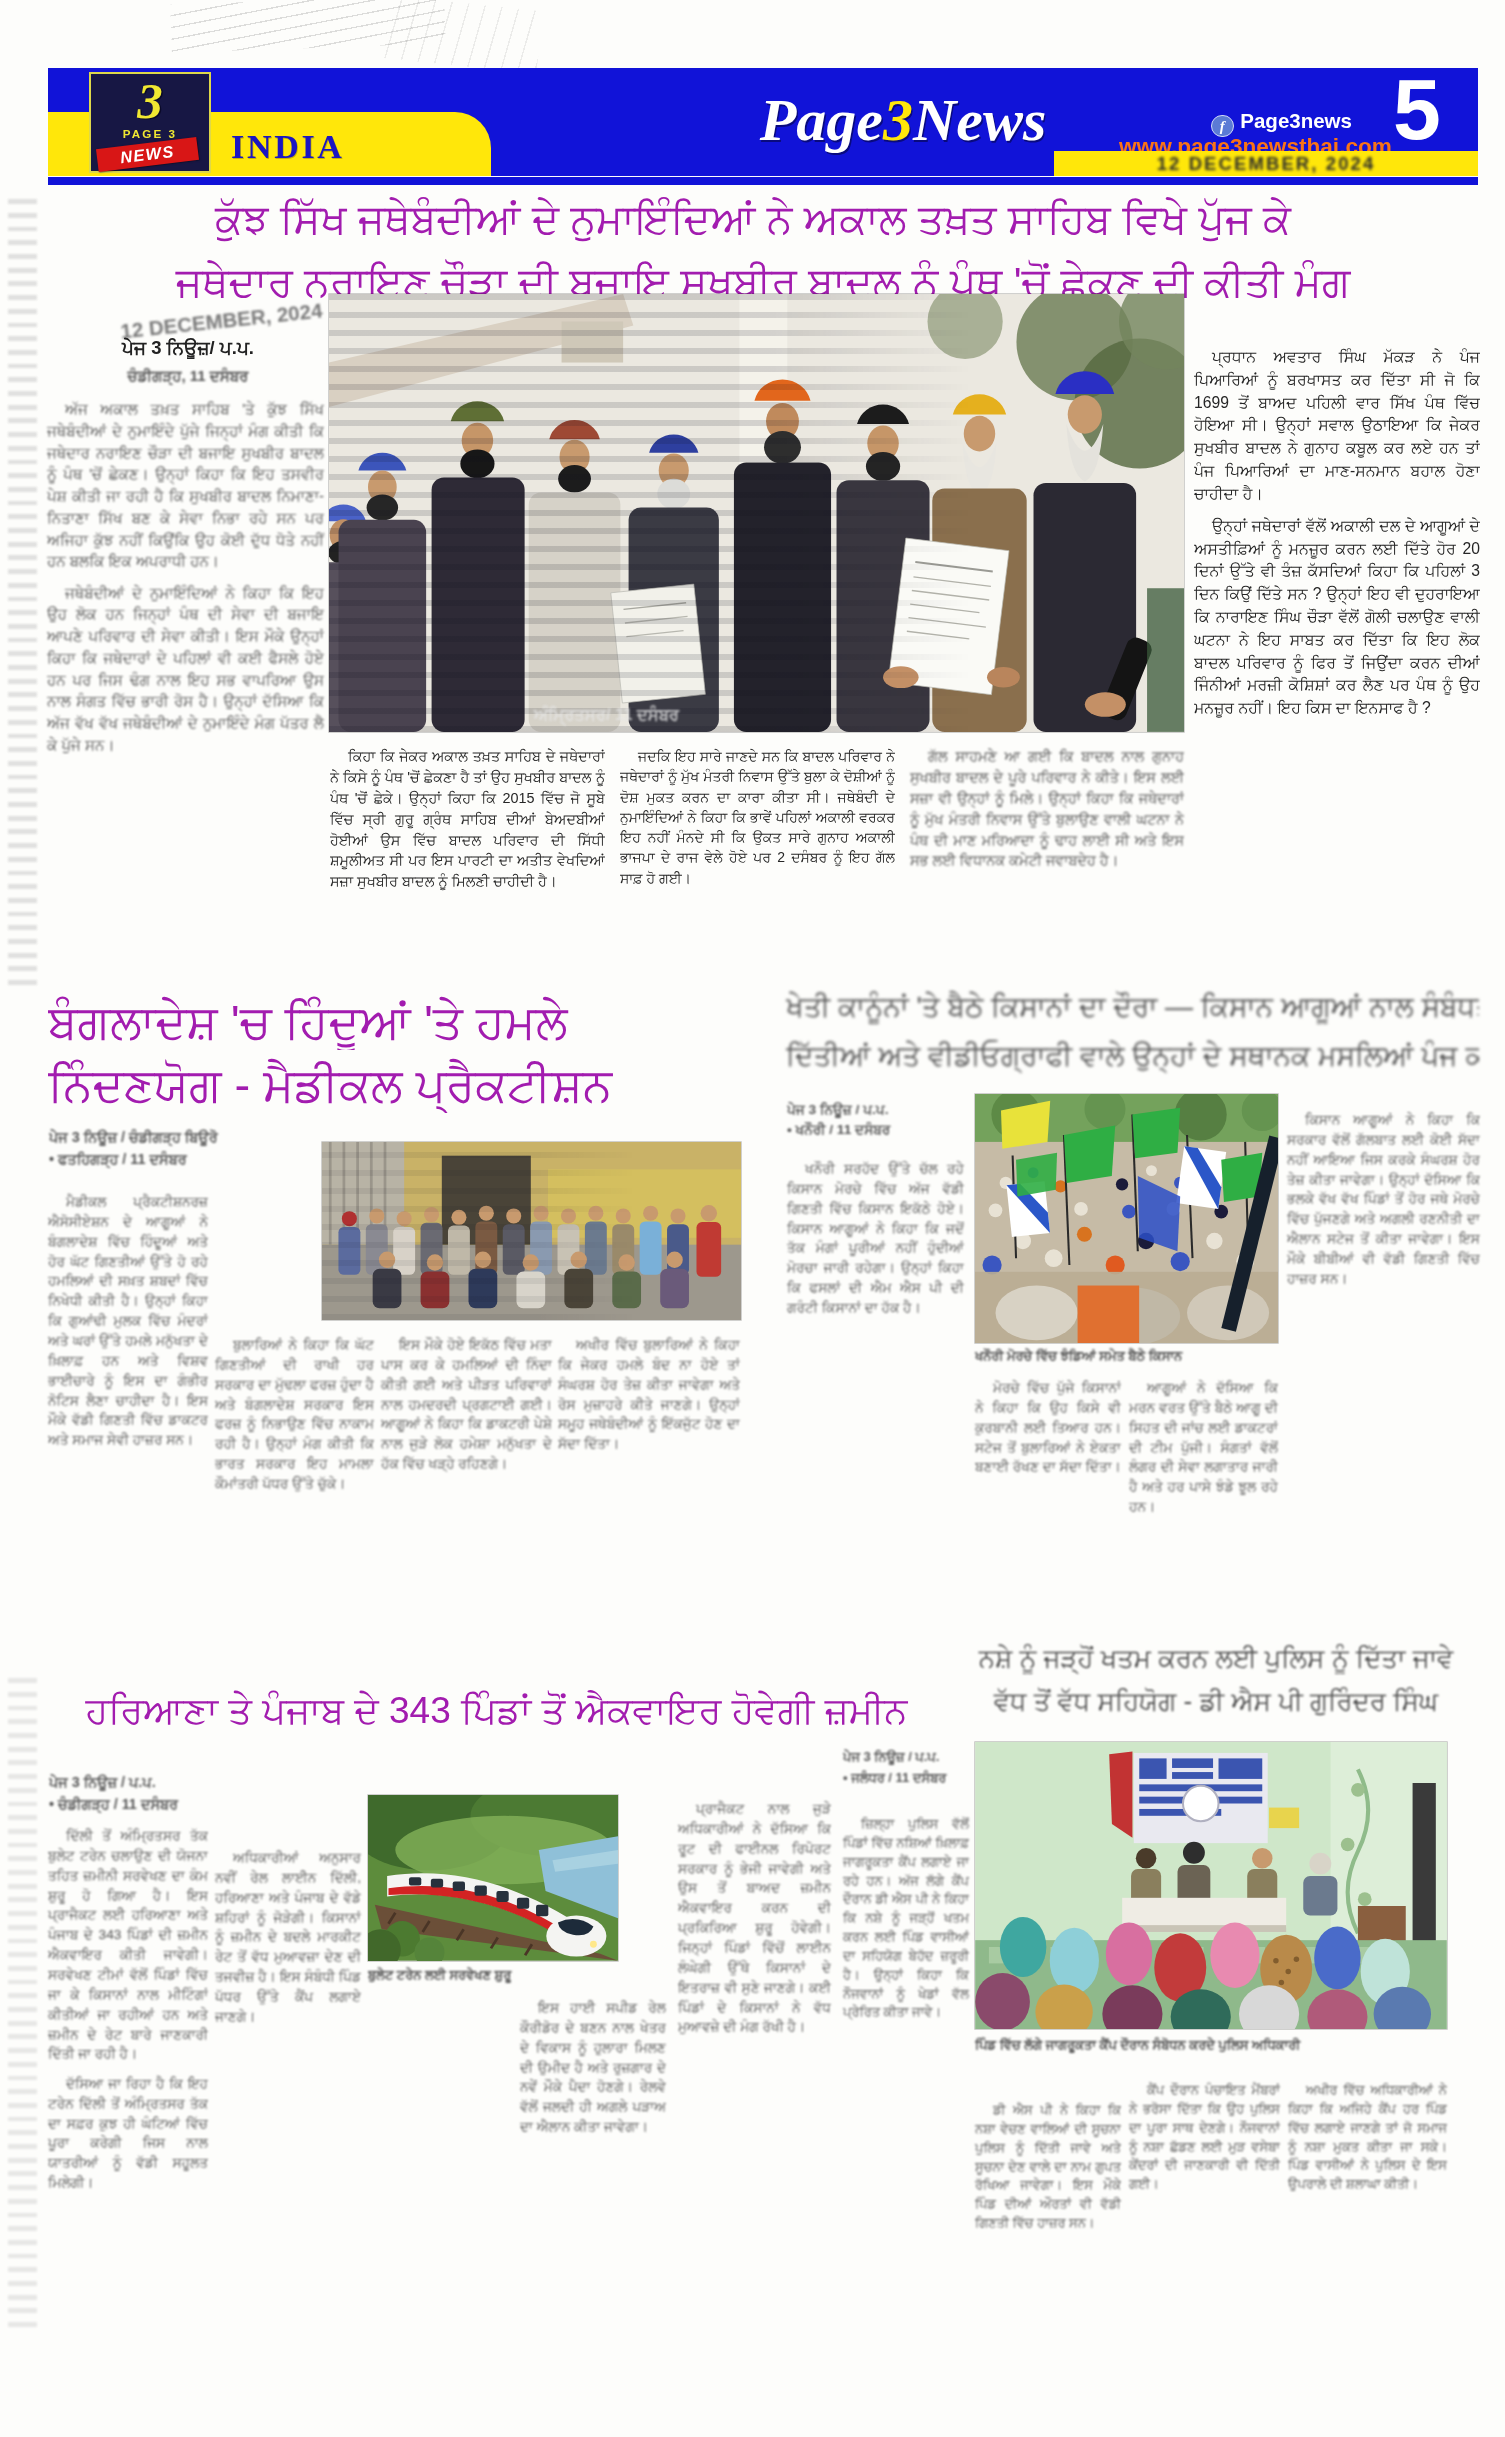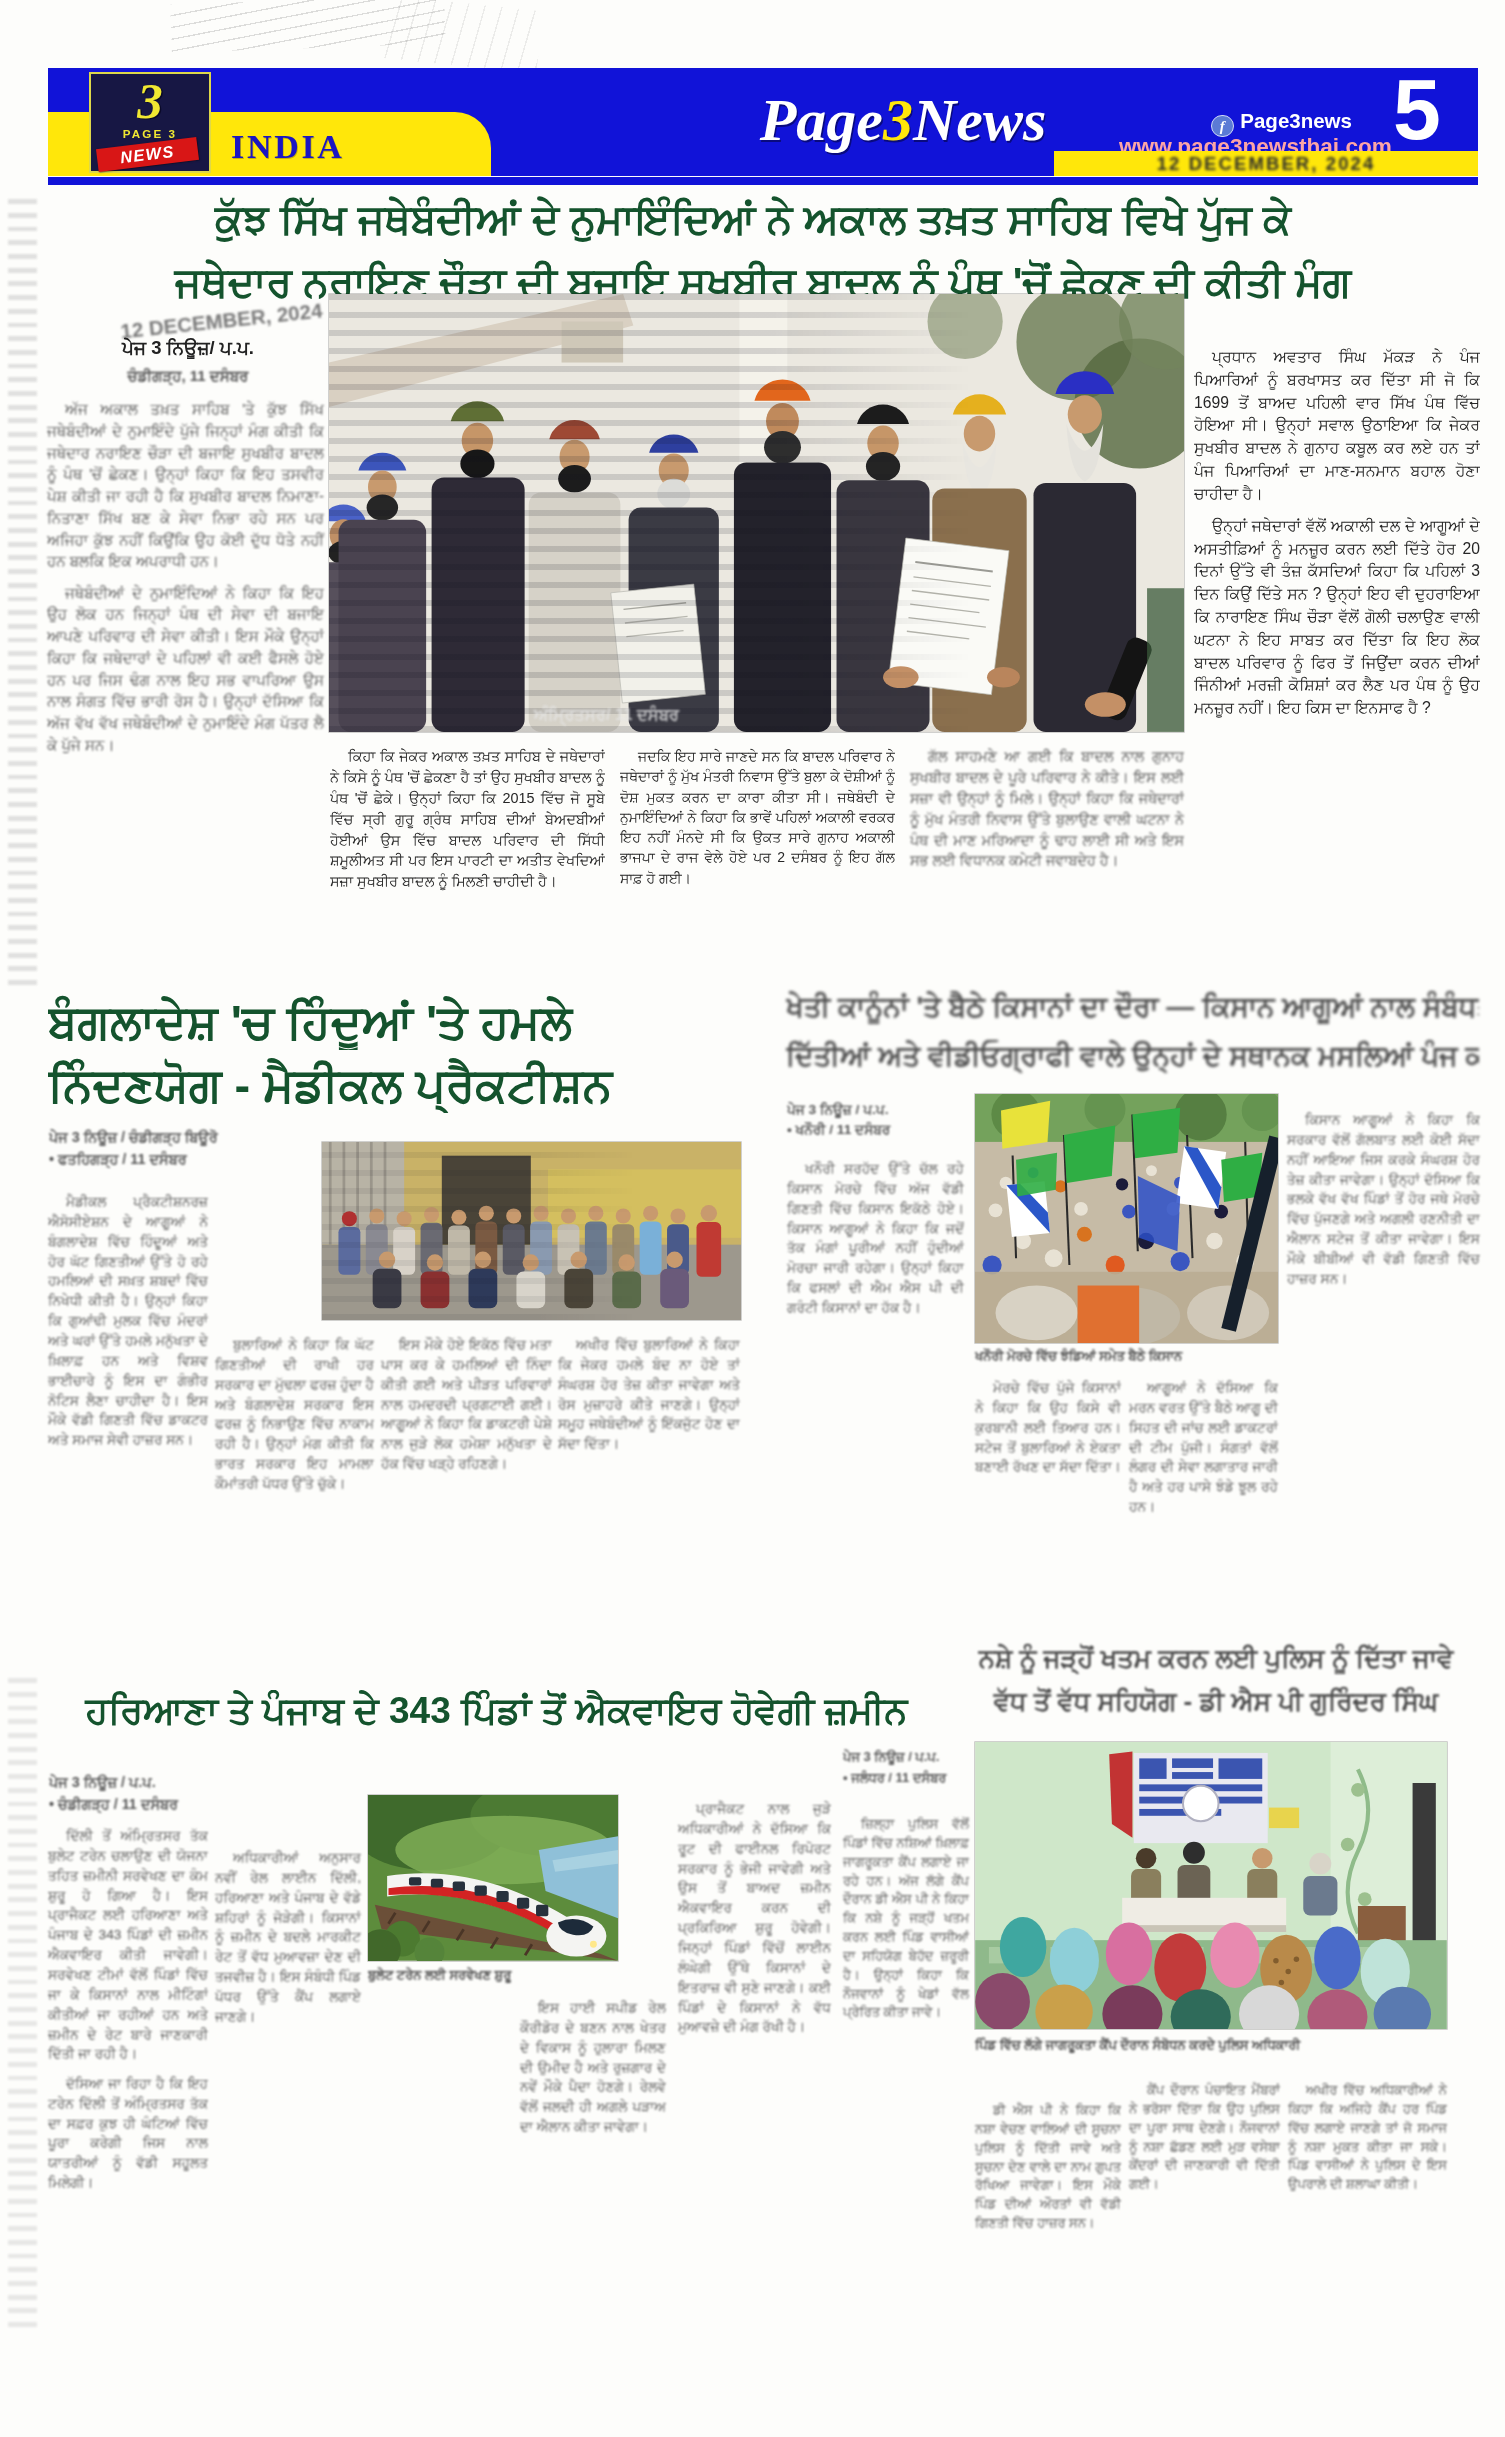--- a/index.html
+++ b/index.html
@@ -15,26 +15,26 @@
   .logo-page{font:700 11.6px "Liberation Sans",sans-serif;color:#f0e832;letter-spacing:2.1px;display:block;}
   .logo-news{position:absolute;left:5.5px;bottom:5.5px;width:101px;height:23px;background:#d81616;transform:rotate(-7deg);color:#fff;
              font:italic 700 16.4px "Liberation Sans",sans-serif;line-height:23px;letter-spacing:1.4px;box-shadow:0.7px 0.7px 1.4px rgba(0,0,0,.5);}
   .india{position:absolute;left:183px;top:60px;font:700 34px "Liberation Serif",serif;color:#1b16c2;letter-spacing:2.7px;text-shadow:0.7px 0.7px 0 #c8b400;}
   .mast-title{position:absolute;left:636px;top:18px;width:438px;text-align:center;font:italic 700 60px "Liberation Serif",serif;color:#ffffff;text-shadow:1.4px 2.1px 0 rgba(0,0,20,.45);white-space:nowrap;}
   .mast-title .t3{color:#ffe70a;position:relative;}
   .mast-title .t3 .chip{position:absolute;left:-4.1px;top:6.8px;width:16.4px;height:18px;background:#e02020;z-index:-1;}
   .fb-row{position:absolute;left:1163px;top:41px;color:#fff;font:700 20.5px "Liberation Sans",sans-serif;white-space:nowrap;}
   .fb-circle{display:inline-block;width:20.5px;height:20.5px;border-radius:50%;background:#5b7bd5;color:#fff;text-align:center;
              font:italic 700 15px "Liberation Serif",serif;line-height:20.5px;vertical-align:-2.7px;margin-right:6.8px;border:1.4px solid #cfd8f8;}
-  .website{position:absolute;left:1071px;top:66px;color:#fca5a5;font:700 22.6px "Liberation Sans",sans-serif;white-space:nowrap;}
+  .website{position:absolute;left:1071px;top:66px;color:#f97316;font:700 22.6px "Liberation Sans",sans-serif;white-space:nowrap;}
   .page-num{position:absolute;left:1345px;top:-8.2px;color:#fff;font:700 86px "Liberation Sans",sans-serif;}
   .date-strip{position:absolute;left:1006px;top:83px;width:424px;height:25px;background:#ffe70a;text-align:center;}
   .date-strip span{font:700 18.5px "Liberation Sans",sans-serif;color:#2a2a2a;letter-spacing:2.1px;line-height:25px;filter:blur(1.5px);}
   
-  .hl{position:absolute;font-weight:700;color:#14532d;filter:blur(0.3px);white-space:nowrap;overflow:hidden;}
+  .hl{position:absolute;font-weight:400;color:#a21caf;filter:blur(0.3px);white-space:nowrap;overflow:hidden;}
   .hl-center{text-align:center;}
   .hl-gray{color:#4b4b4b;filter:blur(1.4px);}
   .byline{position:absolute;font-weight:700;color:#222;filter:blur(0.6px);overflow:hidden;white-space:nowrap;}
   .byline.faded{color:#555;filter:blur(1.2px);}
   .pcol{position:absolute;font-size:14.4px;line-height:1.45;text-align:justify;color:#262626;filter:blur(0.4px);overflow:hidden;}
   .pcol.faint{color:#4e4e4e;filter:blur(0.9px);}
   .pcol p{margin:0 0 9.6px 0;text-indent:18px;}
   .caption{position:absolute;font-size:13px;font-weight:700;color:#4a4a4a;filter:blur(1.1px);overflow:hidden;white-space:nowrap;}
   .photo{position:absolute;overflow:hidden;background:#ddd;box-shadow:0 0 0 0.7px rgba(0,0,0,.25);}
   .photo svg{display:block;}

